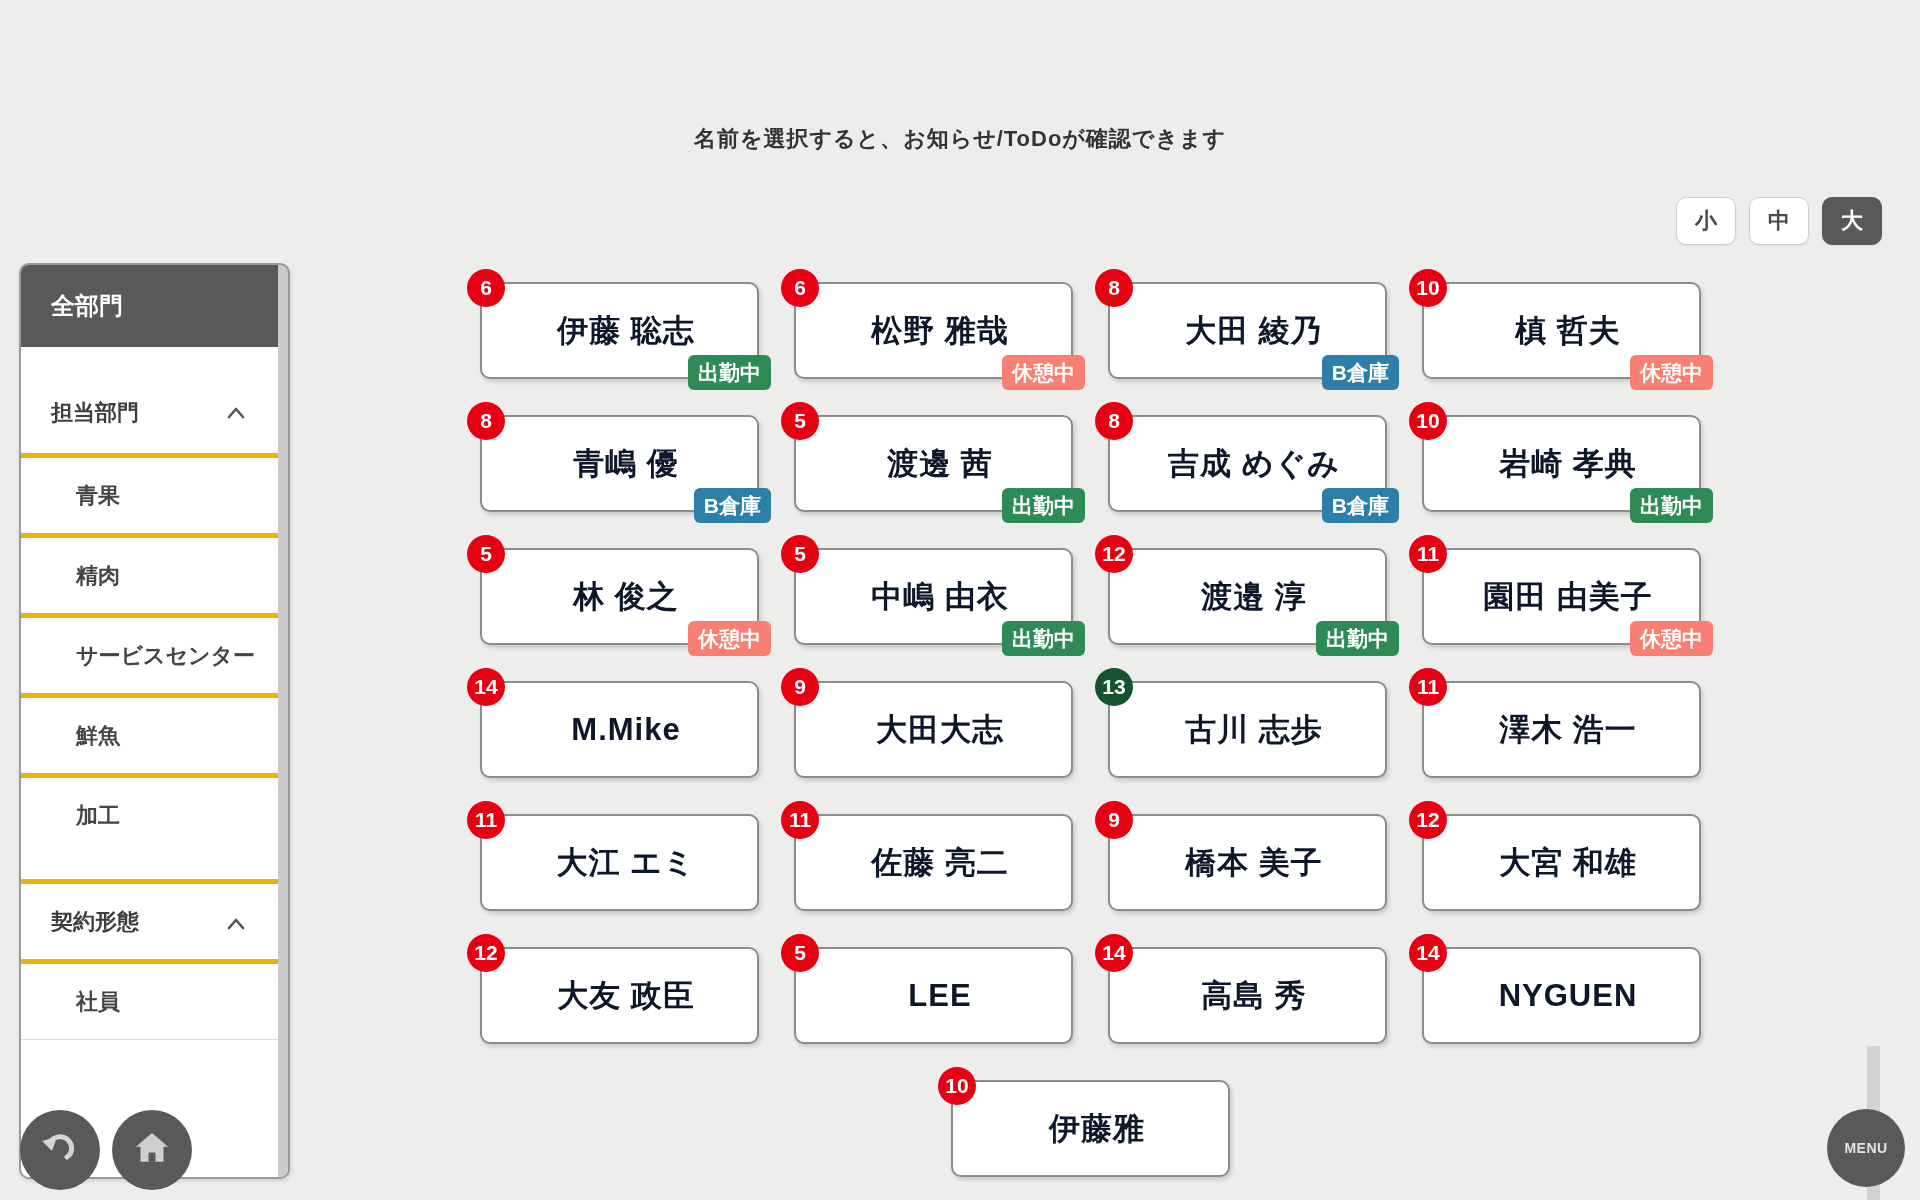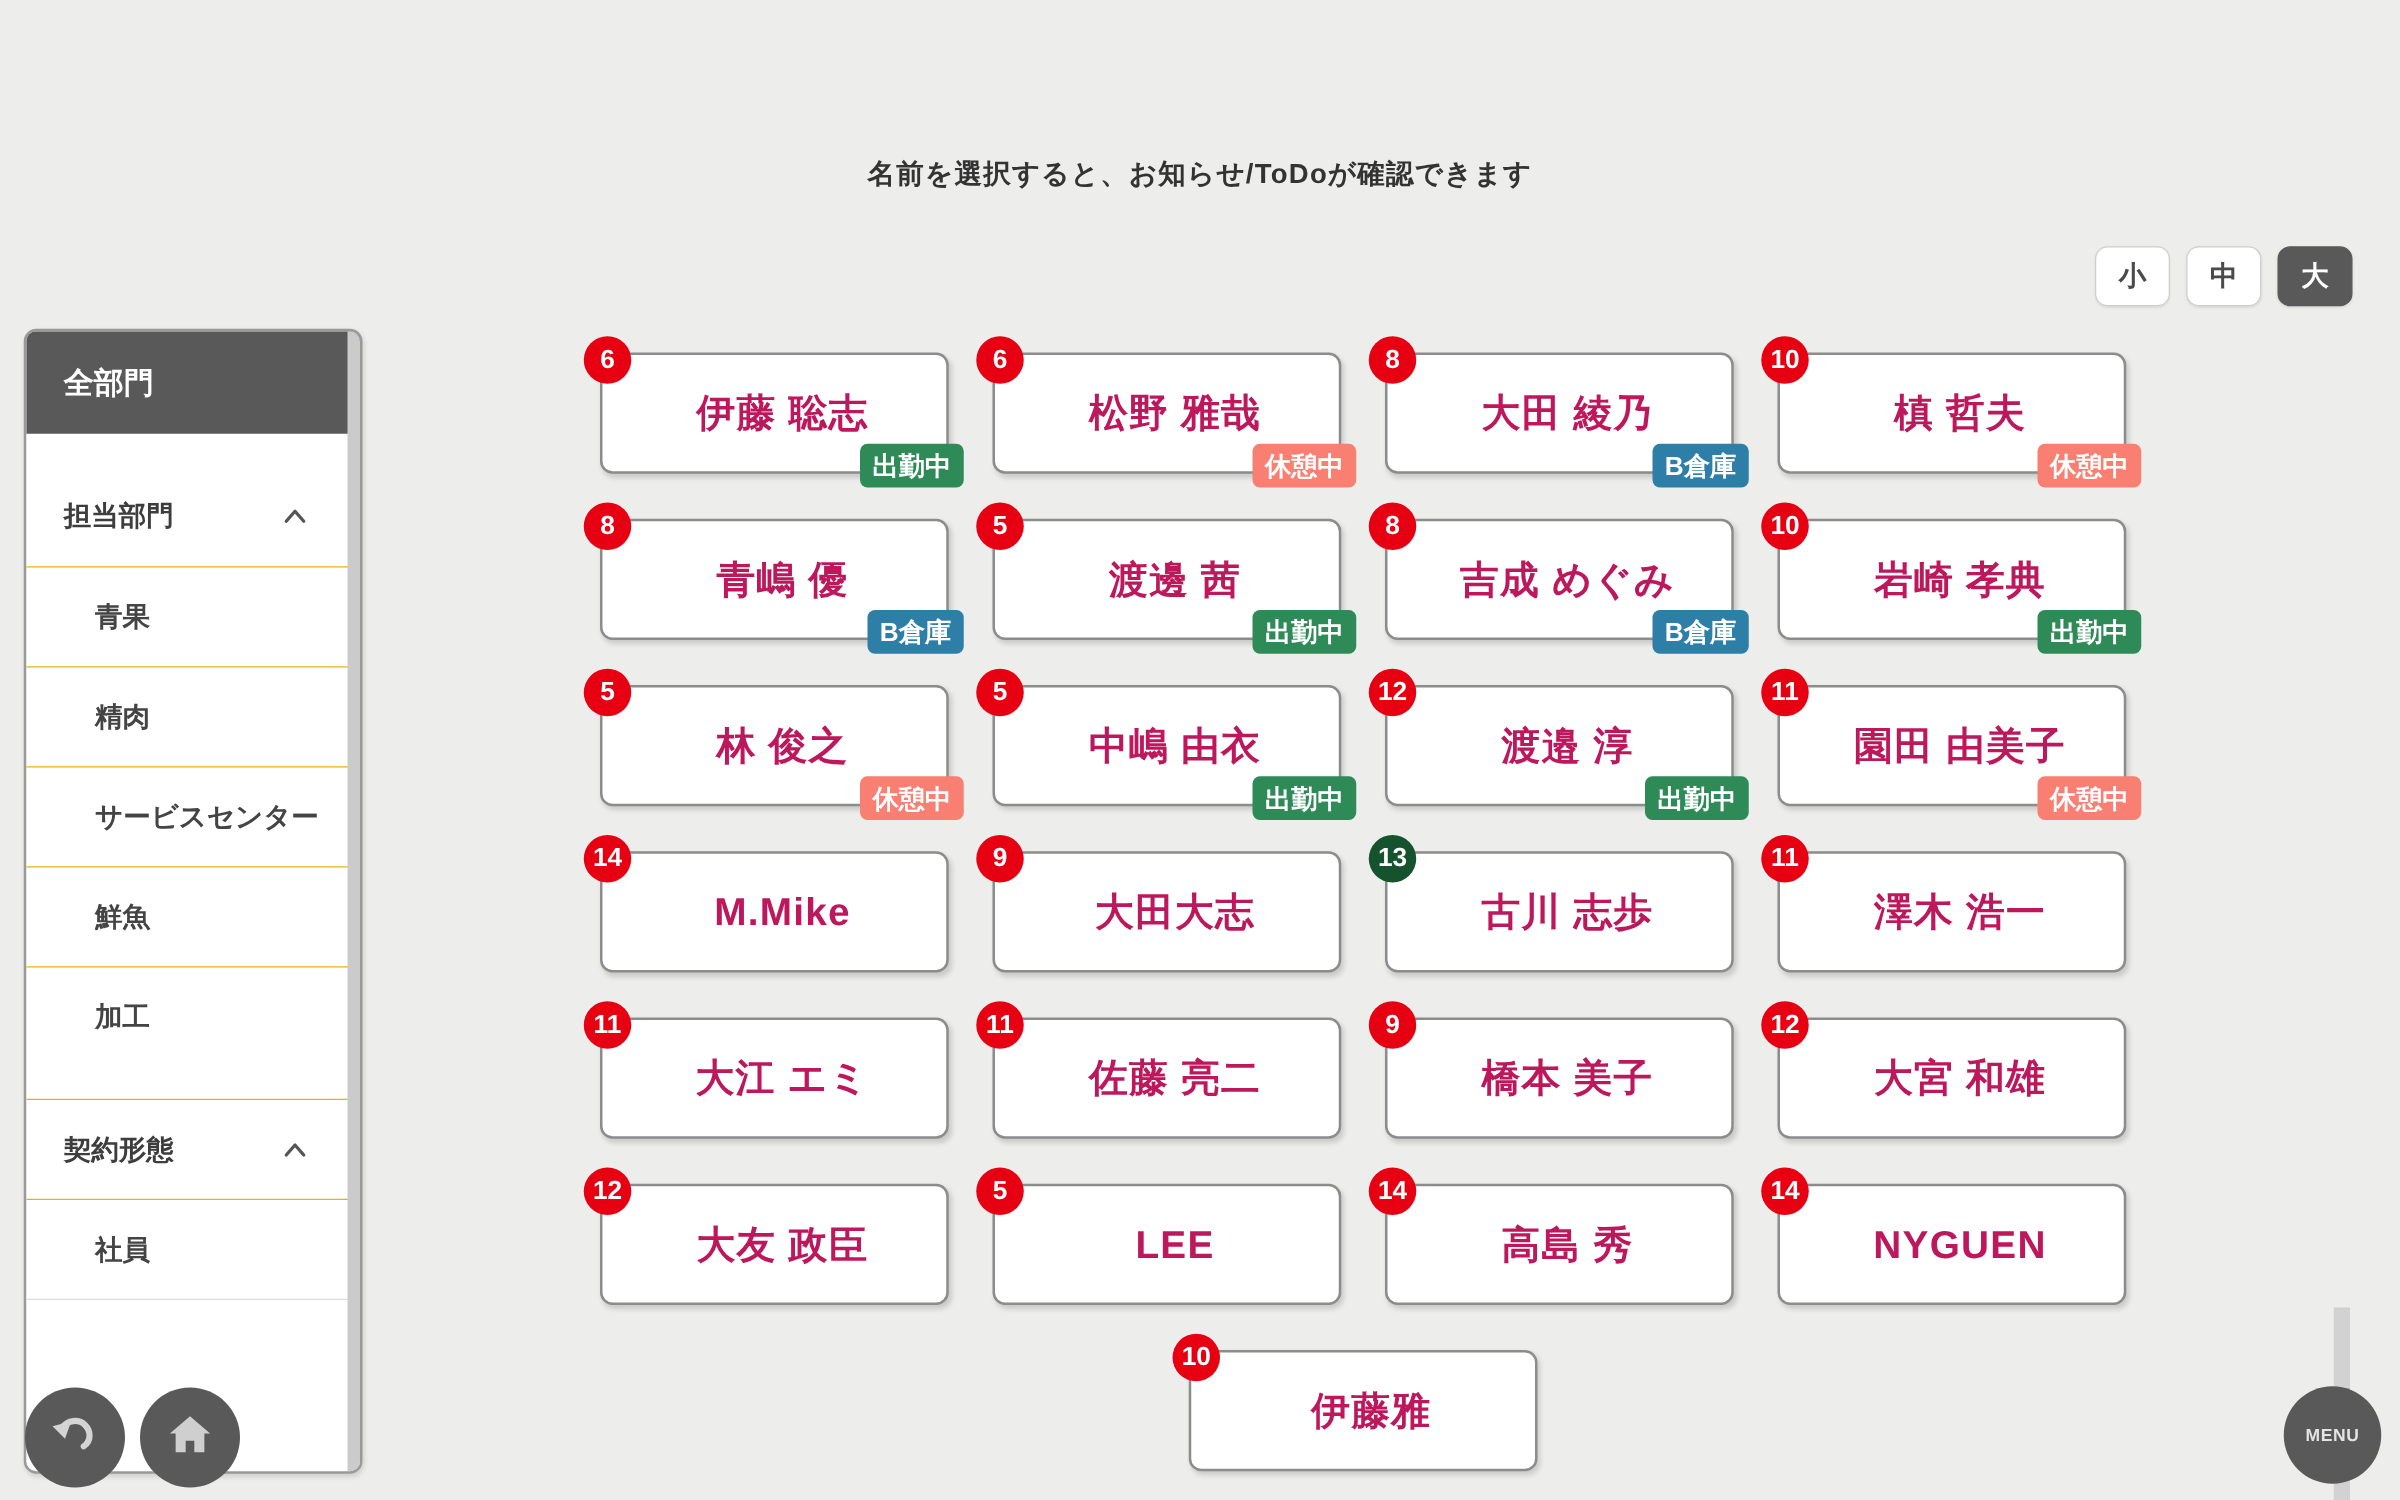--- a/index.html
+++ b/index.html
@@ -33,39 +33,39 @@
   .sidebar-scroll-track{
     position:absolute;right:0;top:0;bottom:0;width:10px;background:#cbcbcb;
   }
   .sidebar-header{
     height:82px;background:#595959;color:#fff;display:flex;align-items:center;
     padding-left:30px;font-size:24px;font-weight:700;box-sizing:border-box;
     cursor:pointer;
   }
   .side-row{
     height:80px;display:flex;align-items:center;box-sizing:border-box;
-    border-top:1px solid #eab308;font-size:22px;font-weight:700;color:#444;
+    border-top:5px solid #eab308;font-size:22px;font-weight:700;color:#444;
     cursor:pointer;position:relative;width:259px;
   }
   .side-row.group{padding-left:30px;color:#3d3d3d;margin-top:26px;}
   .side-row.child{padding-left:55px;}
   .side-row:first-of-type{border-top:none;}
   .chev{position:absolute;right:34px;top:32px;}
   .side-tail{height:34px;border-top:1px solid #dcdcdc;width:259px;}
   
   .board{position:absolute;left:480px;top:282px;width:1221px;display:flex;flex-direction:column;gap:36px;}
   .board-row{display:flex;gap:35px;}
   .board-row.centered{justify-content:center;}
   .emp-card{
     position:relative;width:279px;height:97px;background:#fff;
     border:2px solid #8c8c8c;border-radius:10px;box-sizing:border-box;
     display:flex;align-items:center;justify-content:center;
     box-shadow:2px 3px 4px rgba(0,0,0,.15);cursor:pointer;
   }
-  .emp-name{font-size:31px;font-weight:700;color:#be185d;letter-spacing:1px;white-space:nowrap;margin-left:13px;}
+  .emp-name{font-size:31px;font-weight:700;color:#0f172a;letter-spacing:1px;white-space:nowrap;margin-left:13px;}
   .num-badge{
     position:absolute;left:-15px;top:-15px;width:38px;height:38px;border-radius:50%;
     background:#e60012;color:#fff;font-size:21px;font-weight:700;
     display:flex;align-items:center;justify-content:center;
   }
   .status-badge{
     position:absolute;right:-14px;bottom:-13px;height:35px;padding:0 10px;
     border-radius:6px;color:#fff;font-size:21px;font-weight:700;
     display:flex;align-items:center;justify-content:center;white-space:nowrap;
   }

